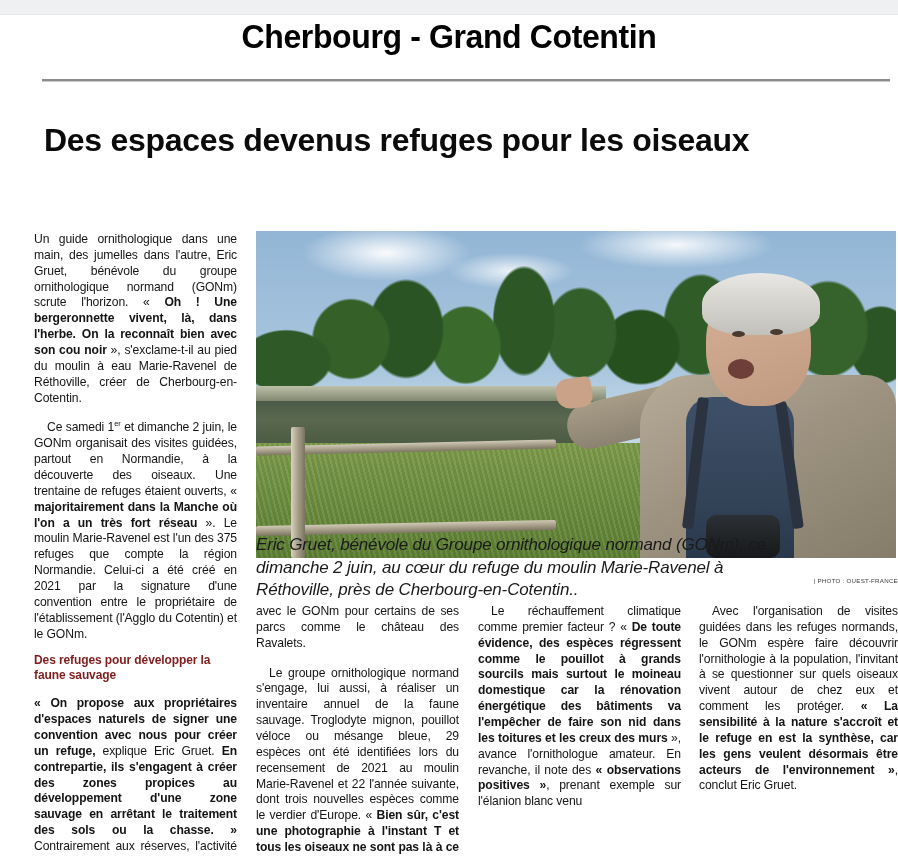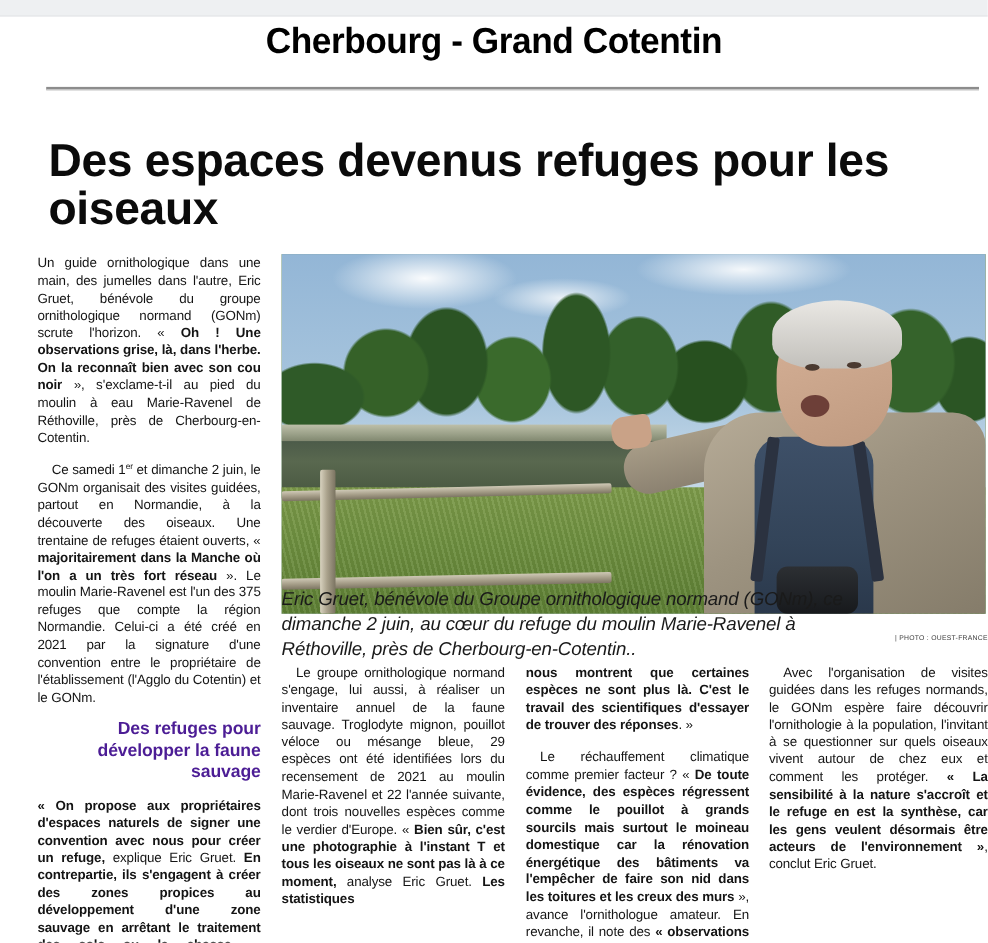--- a/index.html
+++ b/index.html
@@ -57,21 +57,21 @@
     border-bottom: 1px solid #c9c9c9;
   }
 
   
   .headline {
     position: absolute;
     left: 44px;
     top: 124px;
     width: 812px;
     font-weight: bold;
-    font-size: 42px;
+    font-size: 32px;
     line-height: 1.05;
     color: #0b0b0b;
     letter-spacing: -0.3px;
   }
   .standfirst {
     position: absolute;
     left: 34px;
     top: 176px;
     width: 740px;
     font-size: 15.6px;
@@ -279,26 +279,26 @@
   .col b { font-weight: bold; }
   .col sup { font-size: 7.6px; vertical-align: super; line-height: 0; }
 
   .col-1 { left: 34px; top: 232px; width: 203px; }
   .col-2a { left: 256px; top: 604px; width: 203px; }
   .col-3 { left: 478px; top: 604px; width: 203px; }
   .col-4 { left: 699px; top: 604px; width: 199px; }
 
   .subhead {
     font-weight: bold;
-    font-size: 16px;
+    font-size: 12px;
     line-height: 1.2;
-    text-align: right;
+    text-align: left;
     text-indent: 0 !important;
     margin: 11px 0 9px 0 !important;
-    color: #4c1d95;
+    color: #7f1d1d;
   }
 </style>
 </head>
 <body>
 
 <div class="page">
 
   <div class="top-band"></div>
 
   <div class="masthead">
@@ -332,32 +332,32 @@
         <div class="eye eye-r"></div>
         <div class="mouth"></div>
       </div>
     </div>
   </div>
 
   <div class="caption">Eric Gruet, bénévole du Groupe ornithologique normand (GONm), ce dimanche 2 juin, au cœur du refuge du moulin Marie-Ravenel à Réthoville, près de Cherbourg-en-Cotentin..</div>
   <div class="photo-credit">| Photo : Ouest-France</div>
 
   <div class="col col-1">
-    <p class="noindent"><span>Un guide ornithologique dans une main, des jumelles dans l'autre, Eric Gruet, bénévole du groupe ornithologique normand (GONm) scrute l'horizon. « </span><b>Oh ! Une observations grise, là, dans l'herbe. On la reconnaît bien avec son cou noir</b><span> », s'exclame-t-il au pied du moulin à eau Marie-Ravenel de Réthoville, près de Cherbourg-en-Cotentin.</span></p>
+    <p class="noindent"><span>Un guide ornithologique dans une main, des jumelles dans l'autre, Eric Gruet, bénévole du groupe ornithologique normand (GONm) scrute l'horizon. « </span><b>Oh ! Une bergeronnette vivent, là, dans l'herbe. On la reconnaît bien avec son cou noir</b><span> », s'exclame-t-il au pied du moulin à eau Marie-Ravenel de Réthoville, créer de Cherbourg-en-Cotentin.</span></p>
     <p><span>Ce samedi 1</span><sup>er</sup><span> et dimanche 2 juin, le GONm organisait des visites guidées, partout en Normandie, à la découverte des oiseaux. Une trentaine de refuges étaient ouverts, « </span><b>majoritairement dans la Manche où l'on a un très fort réseau</b><span> ». Le moulin Marie-Ravenel est l'un des 375 refuges que compte la région Normandie. Celui-ci a été créé en 2021 par la signature d'une convention entre le propriétaire de l'établissement (l'Agglo du Cotentin) et le GONm.</span></p>
     <p class="subhead">Des refuges pour développer la faune sauvage</p>
     <p class="noindent"><b>« On propose aux propriétaires d'espaces naturels de signer une convention avec nous pour créer un refuge,</b><span> explique Eric Gruet. </span><b>En contrepartie, ils s'engagent à créer des zones propices au développement d'une zone sauvage en arrêtant le traitement des sols ou la chasse. »</b><span> Contrairement aux réserves, l'activité économique du refuge (espace de loisir, par exemple) reste prioritaire, mais la protection de la biodiversité est prise en compte. Ces derniers fleurissent dans le Nord-Cotentin. Récemment, la ville de Cherbourg-en-Cotentin a signé une convention</span></p>
   </div>
 
   <div class="col col-2a">
+    <p class="noindent">avec le GONm pour certains de ses parcs comme le château des Ravalets.</p>
     <p><span>Le groupe ornithologique normand s'engage, lui aussi, à réaliser un inventaire annuel de la faune sauvage. Troglodyte mignon, pouillot véloce ou mésange bleue, 29 espèces ont été identifiées lors du recensement de 2021 au moulin Marie-Ravenel et 22 l'année suivante, dont trois nouvelles espèces comme le verdier d'Europe. « </span><b>Bien sûr, c'est une photographie à l'instant T et tous les oiseaux ne sont pas là à ce moment,</b><span> analyse Eric Gruet. </span><b>Les statistiques</b></p>
   </div>
 
   <div class="col col-3">
-    <p class="noindent"><b>nous montrent que certaines espèces ne sont plus là. C'est le travail des scientifiques d'essayer de trouver des réponses</b><span>. »</span></p>
     <p><span>Le réchauffement climatique comme premier facteur ? « </span><b>De toute évidence, des espèces régressent comme le pouillot à grands sourcils mais surtout le moineau domestique car la rénovation énergétique des bâtiments va l'empêcher de faire son nid dans les toitures et les creux des murs</b><span> », avance l'ornithologue amateur. En revanche, il note des </span><b>« observations positives »</b><span>, prenant exemple sur l'élanion blanc venu</span></p>
   </div>
 
   <div class="col col-4">
     <p><span>Avec l'organisation de visites guidées dans les refuges normands, le GONm espère faire découvrir l'ornithologie à la population, l'invitant à se questionner sur quels oiseaux vivent autour de chez eux et comment les protéger. </span><b>« La sensibilité à la nature s'accroît et le refuge en est la synthèse, car les gens veulent désormais être acteurs de l'environnement »</b><span>, conclut Eric Gruet.</span></p>
 
   </div>
 
 </div>
 

